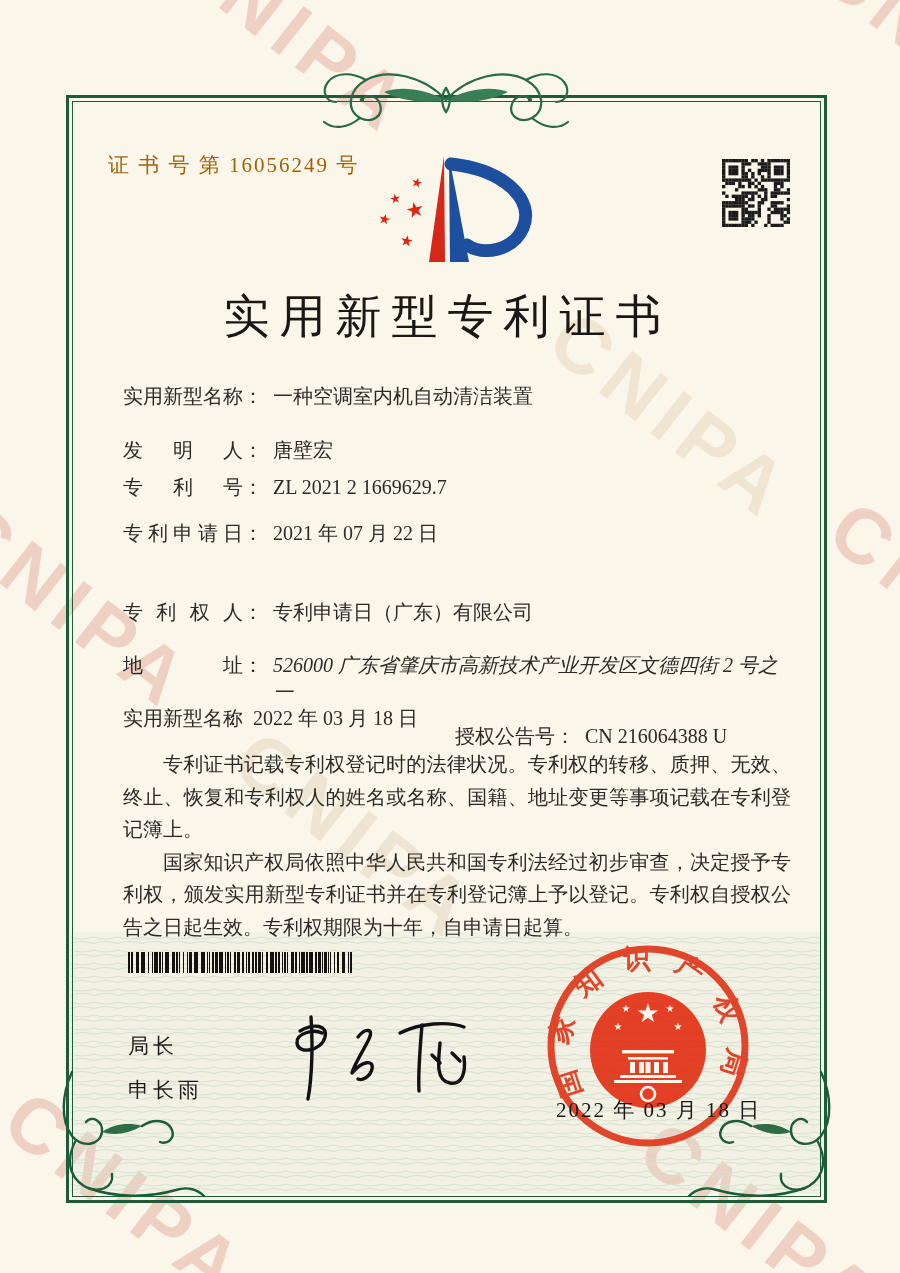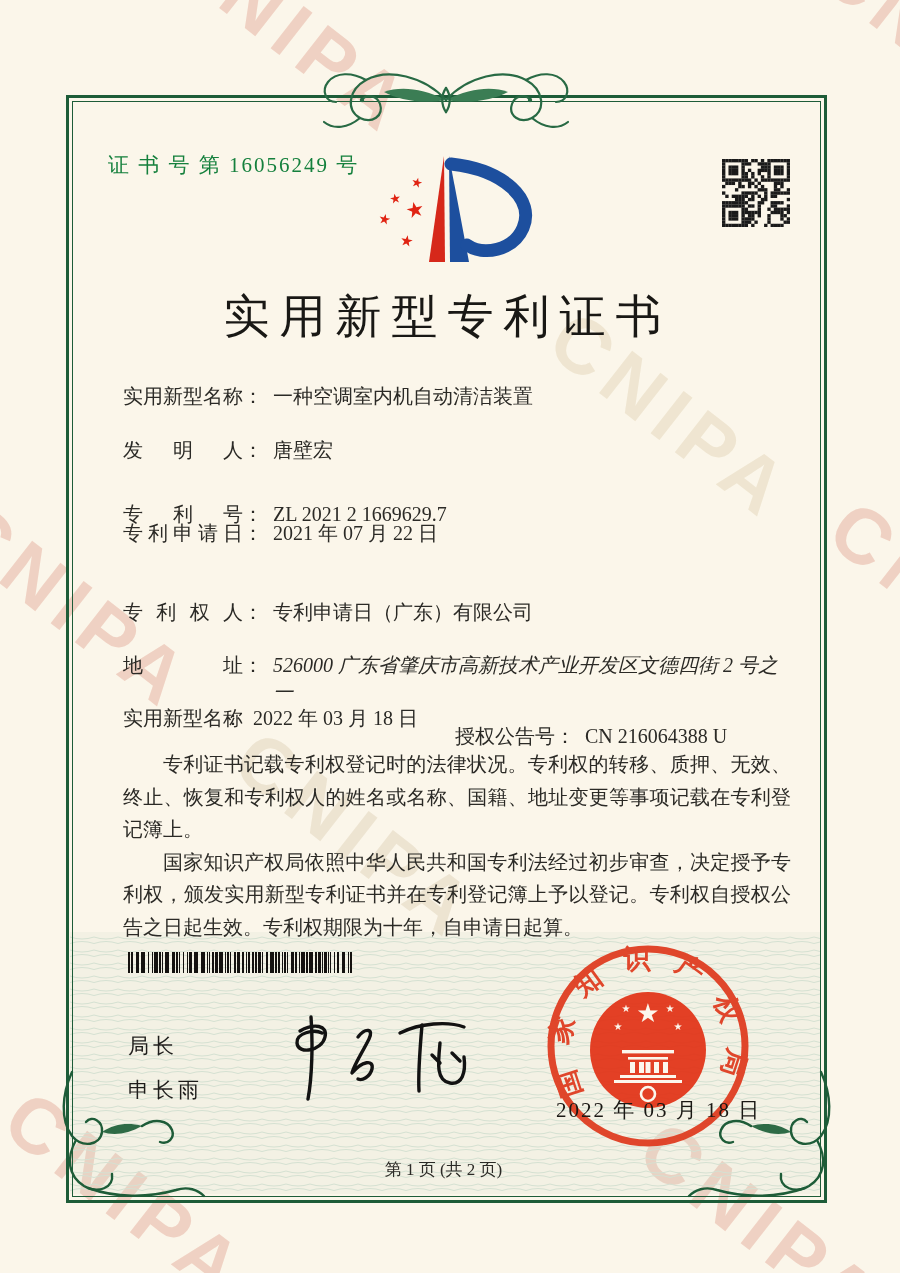--- a/index.html
+++ b/index.html
@@ -10,21 +10,21 @@
   .wm{position:absolute;font-family:"Liberation Sans","DejaVu Sans",sans-serif;
       font-weight:bold;font-size:78px;letter-spacing:9px;transform:rotate(38deg);
       transform-origin:center;white-space:nowrap;z-index:0;pointer-events:none;}
   
   .frame-outer{position:absolute;left:66px;top:95px;width:755px;height:1102px;
       border:3px solid var(--border-green,#1d5c38);z-index:1;}
   .frame-inner{position:absolute;inset:3px;border:1px solid var(--border-green,#1d5c38);}
   svg.deco{position:absolute;z-index:1;overflow:visible;}
   .guilloche{position:absolute;left:70px;top:932px;z-index:0;background:rgba(203,219,201,0.16);}
   
-  .cert-no{position:absolute;left:108px;top:151px;font-size:21px;letter-spacing:2px;color:#15803d;z-index:2;}
+  .cert-no{position:absolute;left:108px;top:151px;font-size:21px;letter-spacing:2px;color:#a16207;z-index:2;}
   .logo{position:absolute;left:333px;top:148px;z-index:2;}
   .qr{position:absolute;left:722px;top:159px;z-index:2;}
   .title{position:absolute;left:66px;top:271px;width:763px;text-align:center;
       font-size:46px;font-weight:400;letter-spacing:10px;color:#191815;z-index:2;margin-top:15px;}
   .frow{position:absolute;left:123px;width:700px;font-size:20px;color:#2b2a26;z-index:2;white-space:nowrap;}
   .f-label{display:inline-block;width:120px;text-align:justify;text-align-last:justify;vertical-align:top;}
   .f-label.f5{width:100px;}
   .f-colon{margin-right:10px;}
   .row-address .f-value{display:inline-block;width:515px;white-space:normal;line-height:27px;vertical-align:top;font-style:italic;}
   .grant-right{position:absolute;left:332px;top:0;margin-top:18px;}
@@ -403,21 +403,21 @@
     </svg>
 
   <div class="title">实用新型专利证书</div>
 
   <div class="frow" style="top:437px">
     <span class="f-label">发明人</span><span class="f-colon">：</span><span class="f-value">唐壁宏</span>
   </div>
   <div class="frow" style="top:383px">
     <span class="f-label">实用新型名称</span><span class="f-colon">：</span><span class="f-value">一种空调室内机自动清洁装置</span>
   </div>
-  <div class="frow" style="top:501px">
+  <div class="frow" style="top:474px">
     <span class="f-label">专利号</span><span class="f-colon">：</span><span class="f-value">ZL 2021 2 1669629.7</span>
   </div>
   <div class="frow" style="top:520px">
     <span class="f-label">专利申请日</span><span class="f-colon">：</span><span class="f-value">2021 年 07 月 22 日</span>
   </div>
   <div class="frow" style="top:599px">
     <span class="f-label">专利权人</span><span class="f-colon">：</span><span class="f-value">专利申请日（广东）有限公司</span>
   </div>
   <div class="frow row-address" style="top:652px">
     <span class="f-label">地址</span><span class="f-colon">：</span><span class="f-value">526000 广东省肇庆市高新技术产业开发区文德四街 2 号之一</span>
@@ -536,16 +536,15 @@
         <rect x="114" y="124" width="5" height="11"></rect>
         <rect x="123" y="124" width="5" height="11"></rect>
         <rect x="80" y="137" width="56" height="3"></rect>
         <rect x="74" y="142" width="68" height="3"></rect>
       </g>
       <circle cx="108" cy="156" r="7" stroke="#fdf8ee" stroke-width="2.6" fill="none"></circle>
     </g>
   </svg>
   <div class="seal-date">2022 年 03 月 18 日</div>
 
-  <div class="page-no">第 1 页 (共 2 页)</div>
 
 
 </div>
 
 </body></html>

